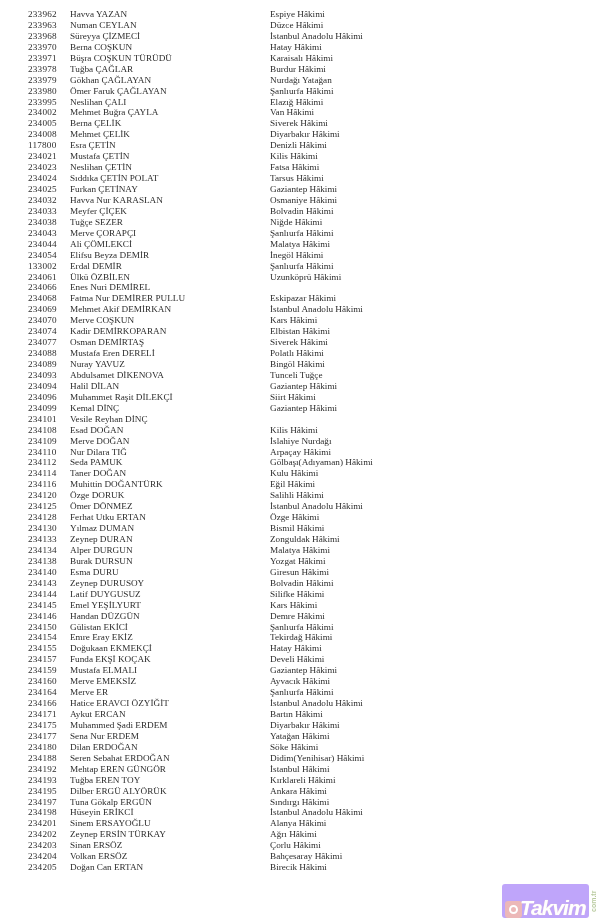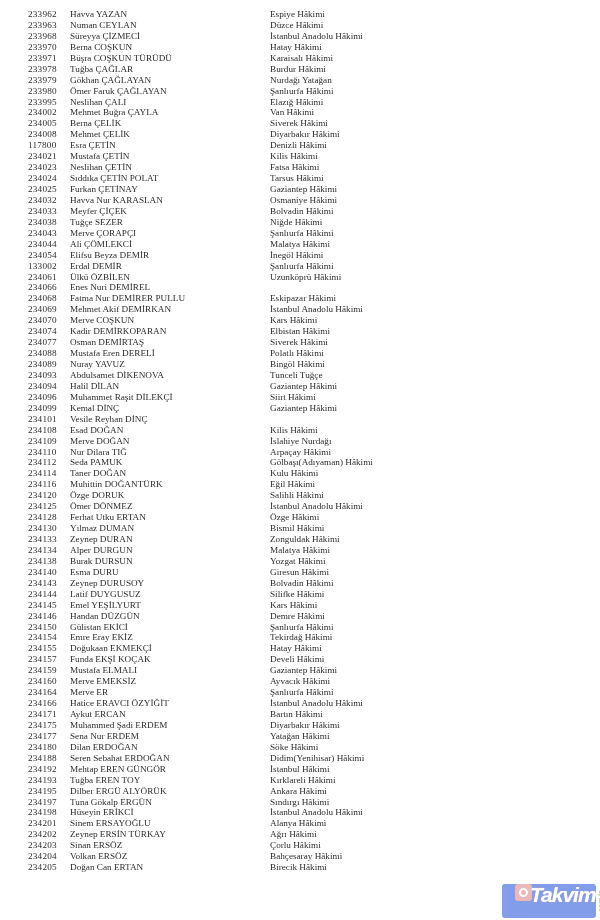--- a/index.html
+++ b/index.html
@@ -29,24 +29,24 @@
   
   .watermark {
     position: absolute; right: 2px; bottom: 2px;
     width: 96px; height: 34px;
     opacity: 0.55;
     display: flex; align-items: stretch;
   }
   .wm-panel {
     position: relative;
     flex: 1;
-    background: #1d4ed8;
+    background: #8b5cf6;
     border-radius: 3px;
-    display: flex; align-items: flex-start;
-    padding-left: 13px;
+    display: flex; align-items: flex-end;
+    padding-left: 3px;
   }
   .wm-badge {
     width: 17px; height: 17px;
     background: #dd7f7f;
     border-radius: 3px;
     display: flex; align-items: center; justify-content: center;
     margin-right: 1px;
     flex: 0 0 auto;
   }
   .wm-clock {

